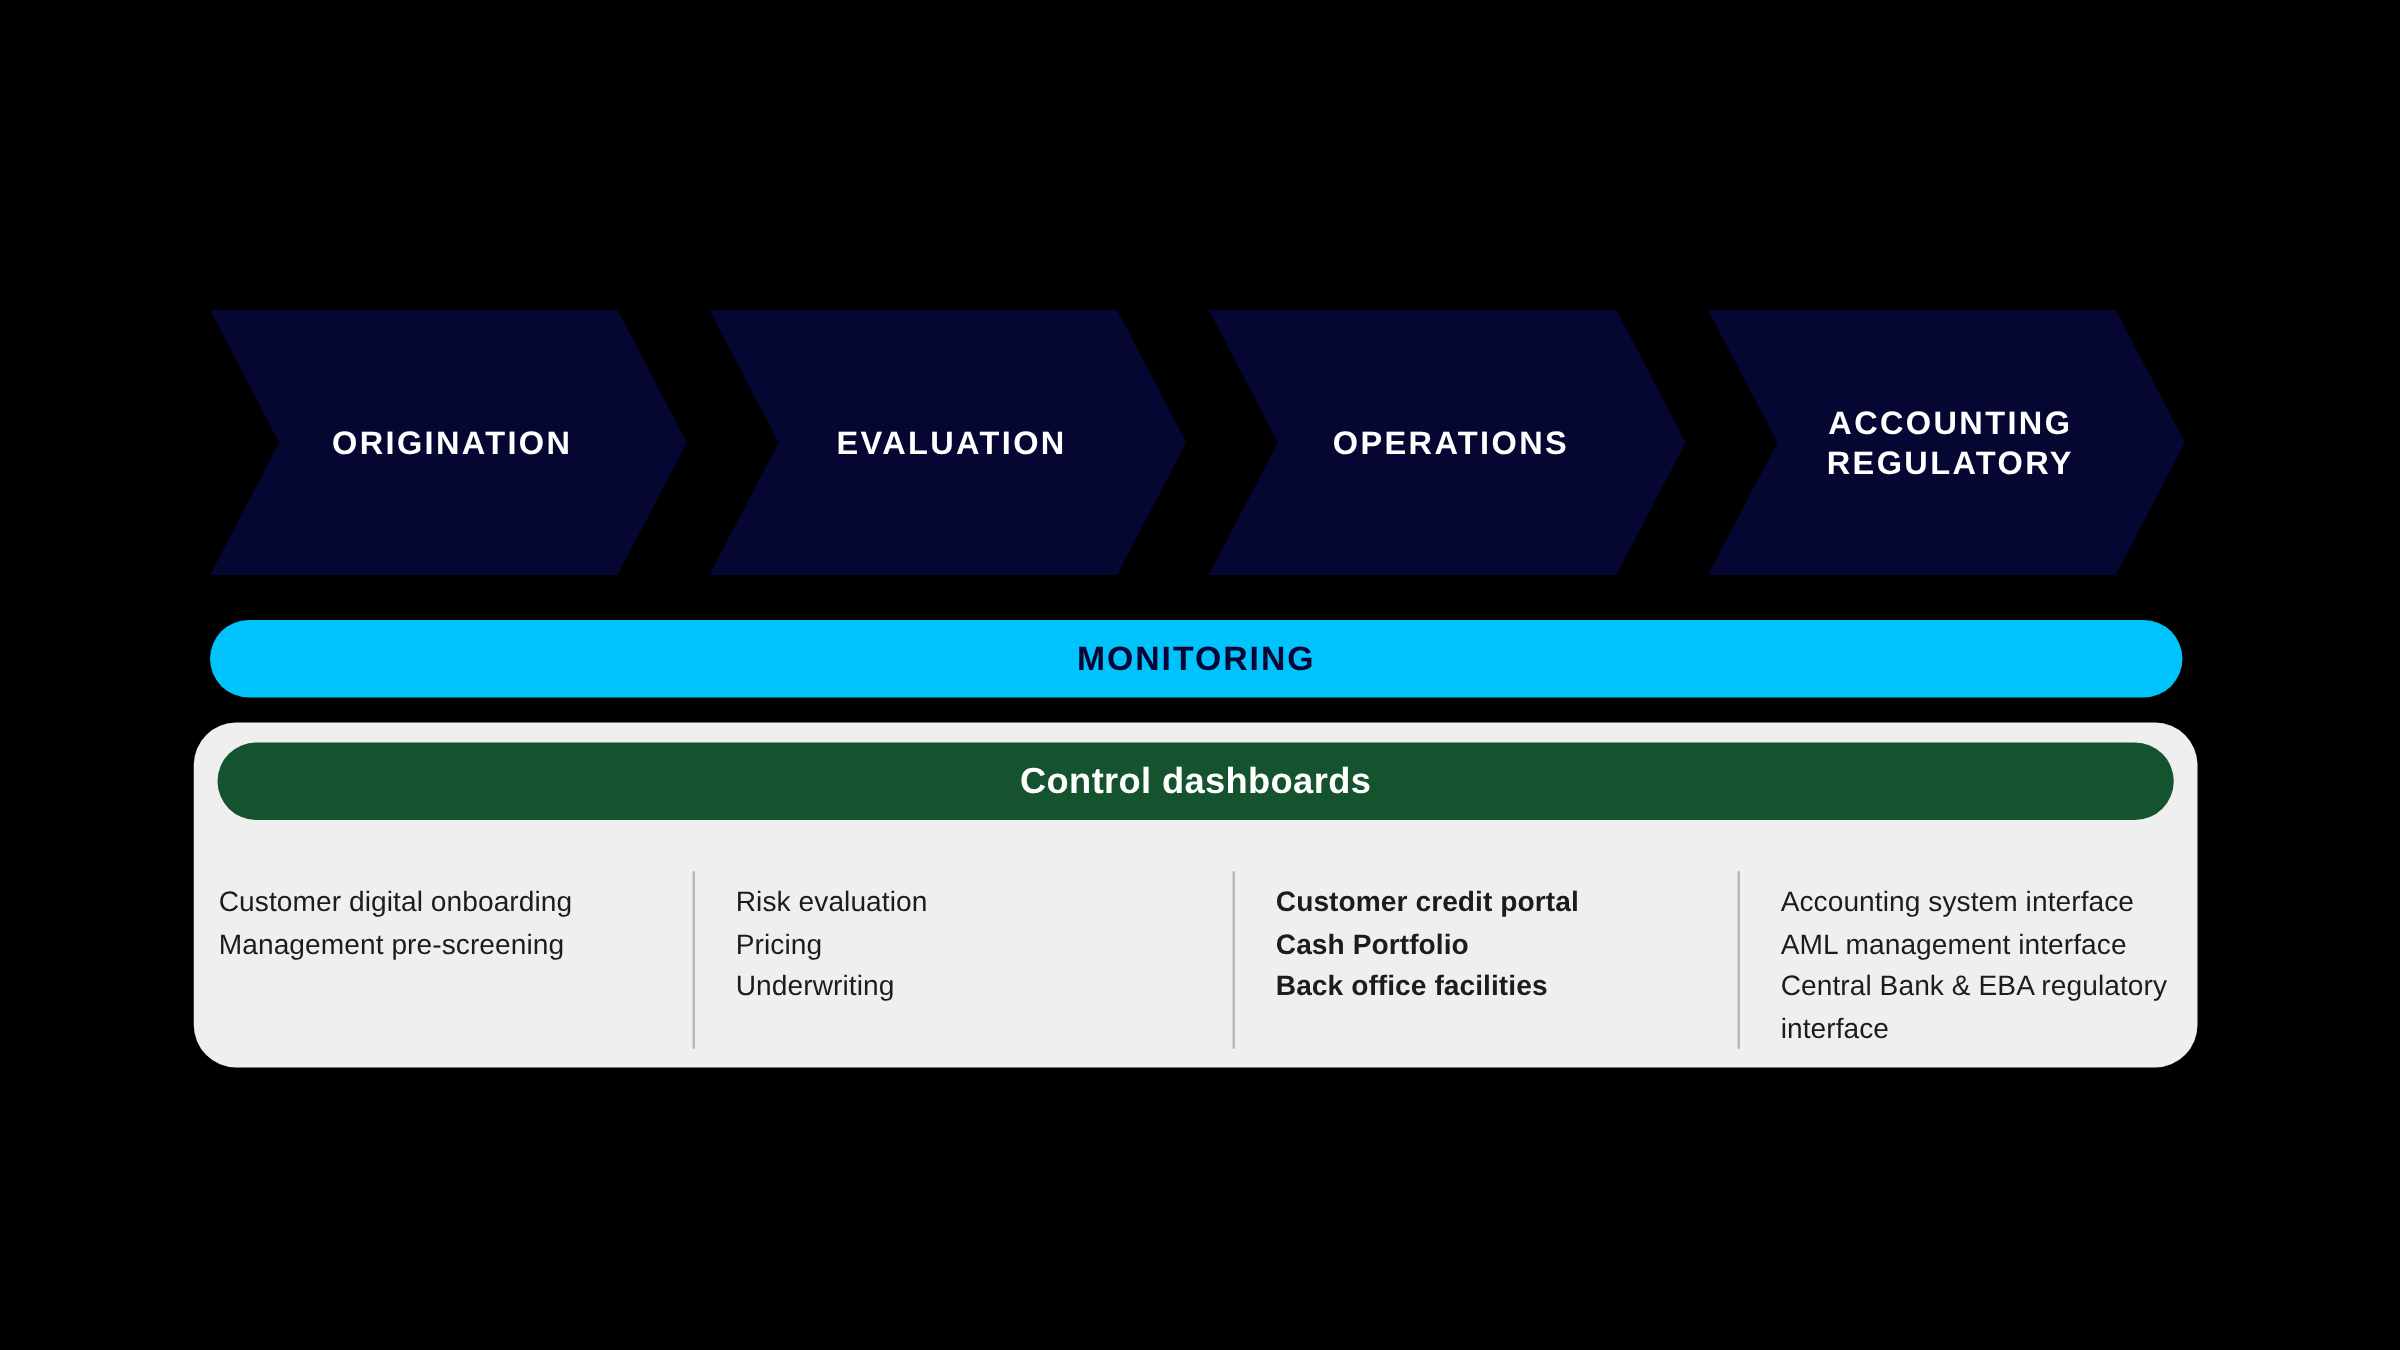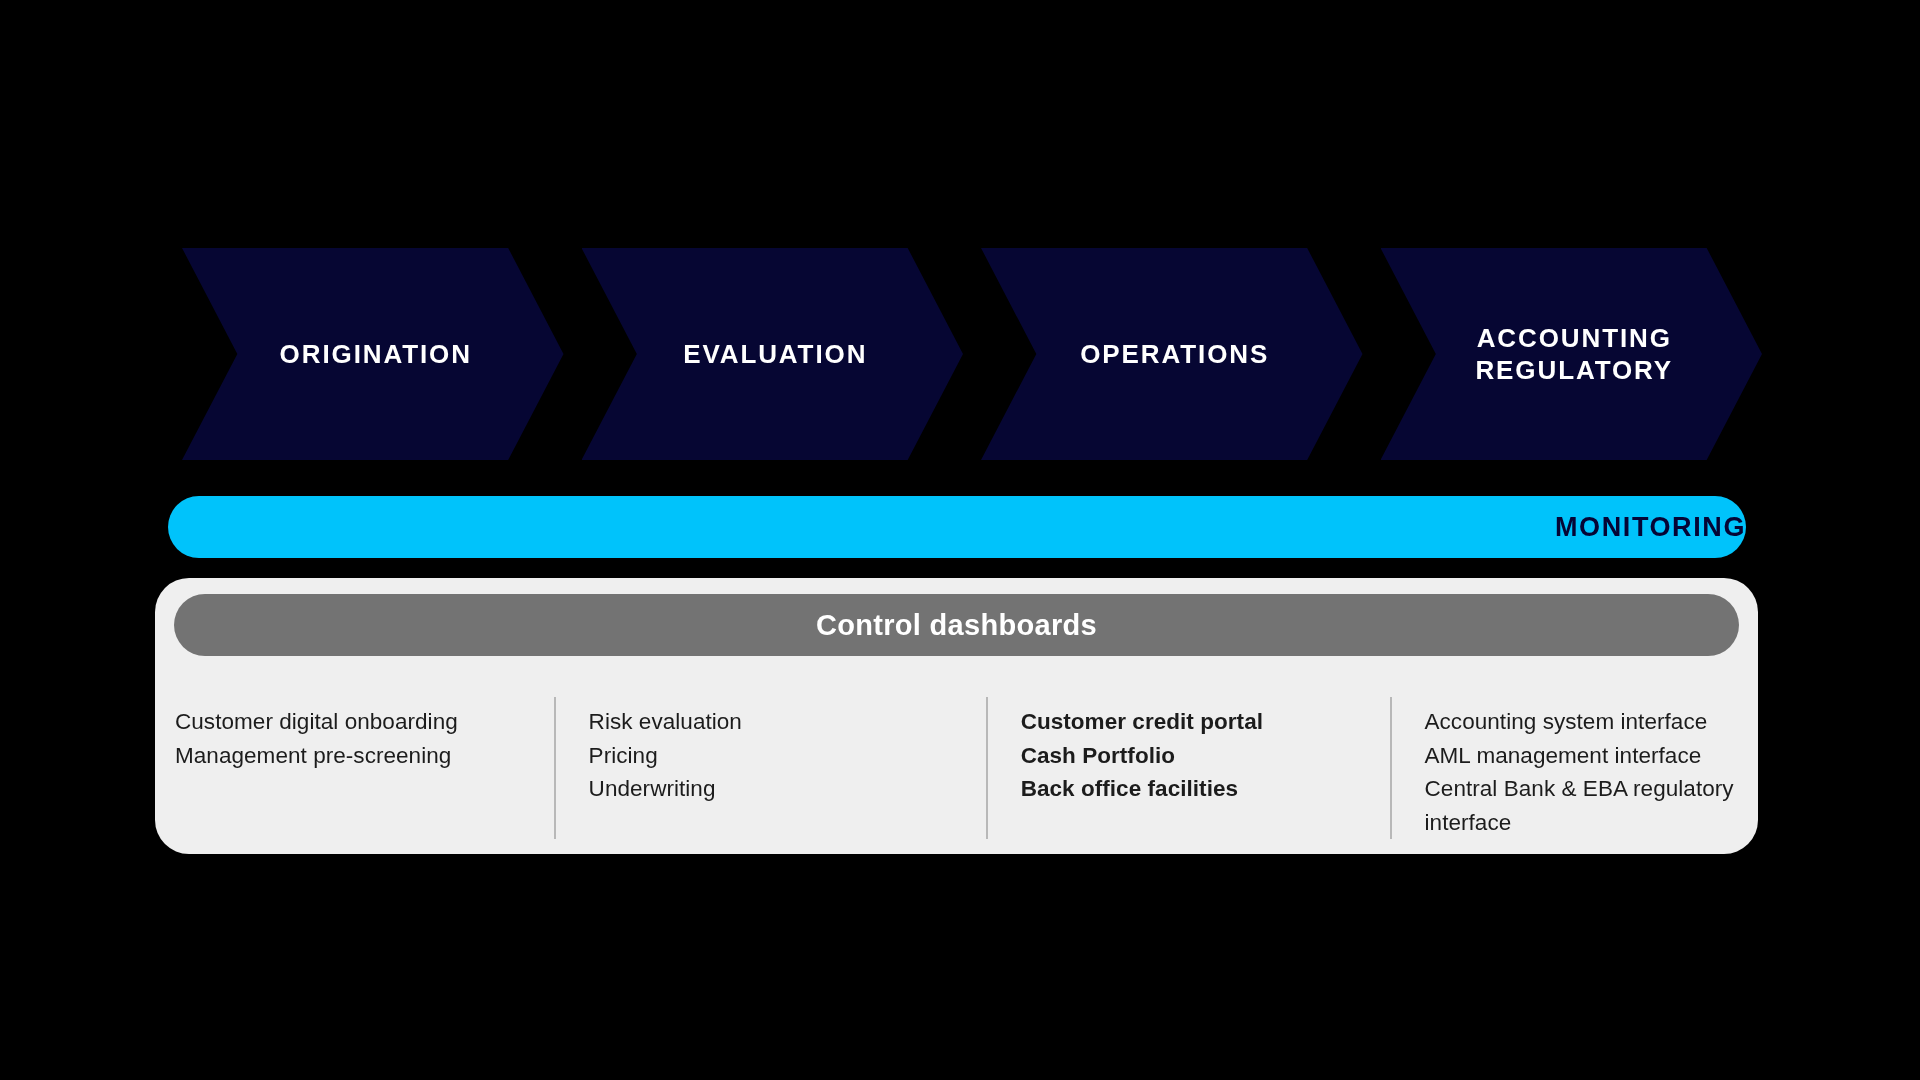--- a/index.html
+++ b/index.html
@@ -15,21 +15,21 @@
   #diagram-root {
     position: relative;
     width: 1920px;
     height: 1080px;
     background: #000000;
   }
 
   
   .chevron-row {
     position: absolute;
-    left: 182px;
+    left: 168px;
     top: 248px;
     width: 1580px;
     height: 212px;
     display: flex;
     align-items: stretch;
   }
 
   .chevron {
     position: relative;
     flex: 1 1 0;
@@ -67,21 +67,21 @@
   .monitoring-bar {
     position: absolute;
     left: 168px;
     top: 496px;
     width: 1578px;
     height: 62px;
     background: #00C3FB;
     border-radius: 31px;
     display: flex;
     align-items: center;
-    justify-content: flex-end;
+    justify-content: center;
   }
 
   .monitoring-label {
     color: #050535;
     font-size: 27px;
     font-weight: bold;
     letter-spacing: 1.6px;
     text-transform: uppercase;
   }
 
@@ -95,21 +95,21 @@
     background: #EFEFEF;
     border-radius: 34px;
   }
 
   .control-bar {
     position: absolute;
     left: 19px;
     top: 16px;
     width: 1565px;
     height: 62px;
-    background: #737373;
+    background: #14532d;
     border-radius: 31px;
     display: flex;
     align-items: center;
     justify-content: center;
   }
 
   .control-label {
     color: #FFFFFF;
     font-size: 29px;
     font-weight: bold;

